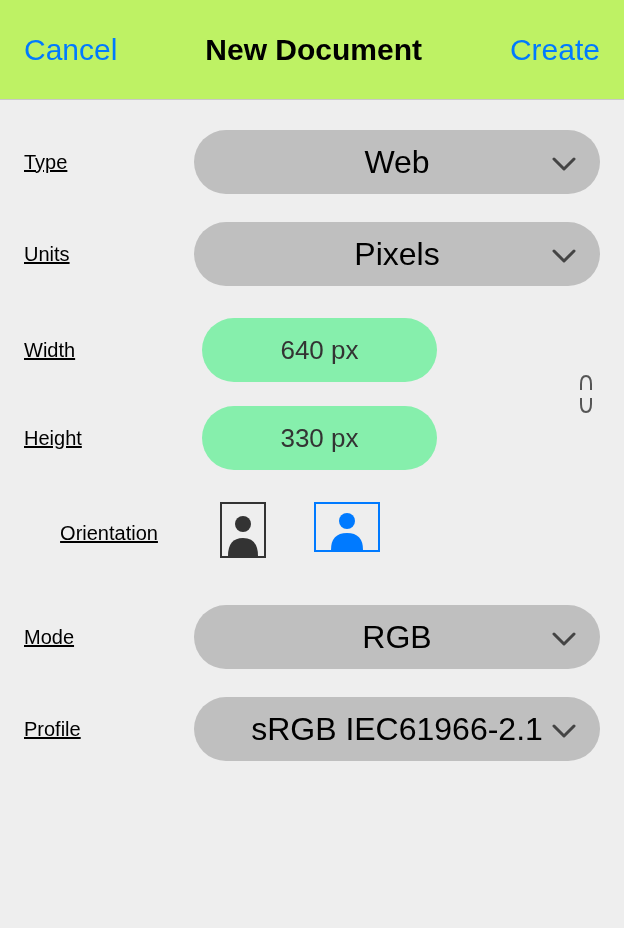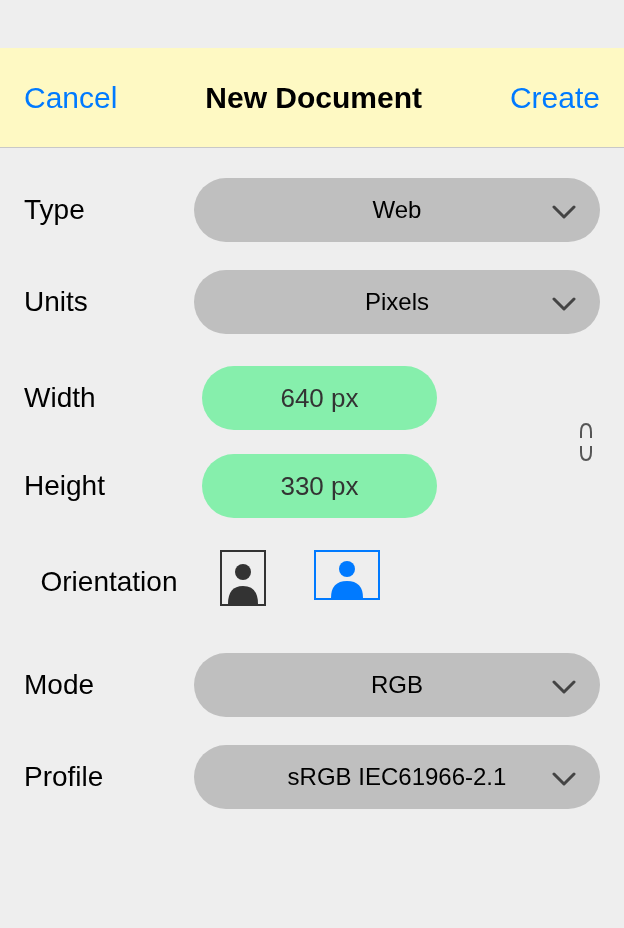--- a/index.html
+++ b/index.html
@@ -12,22 +12,21 @@
       color: #000;
       overflow: hidden;
     }
     .header {
       height: 100px;
       display: flex;
       justify-content: space-between;
       align-items: center;
       padding: 16px 24px;
       border-bottom: 1px solid #c8c8c8;
-      background: #fef9c3;
-      margin-top: 48px;
+      background: #bef264;
     }
     .header-btn {
       color: #007aff;
       font-size: 30px;
       font-weight: 400;
       cursor: pointer;
     }
     .header-title {
       font-size: 30px;
       font-weight: 600;
@@ -36,36 +35,37 @@
     .content {
       padding: 30px 24px 0 24px;
     }
     .row {
       display: flex;
       align-items: center;
       margin-bottom: 28px;
     }
     .label {
       width: 170px;
-      font-size: 28px;
-      color: #000;
+      font-size: 20px;
+      color: #000;
+      text-decoration: underline;
     }
     .dropdown {
       flex: 1;
       height: 64px;
       background: #bfbfbf;
       border-radius: 32px;
       display: flex;
       align-items: center;
       justify-content: center;
       position: relative;
       cursor: pointer;
     }
     .dropdown-label {
-      font-size: 24px;
+      font-size: 32px;
       color: #000;
       text-align: center;
     }
     .chevron {
       position: absolute;
       right: 24px;
       top: 50%;
       transform: translateY(-50%);
     }
     .dims-block {

